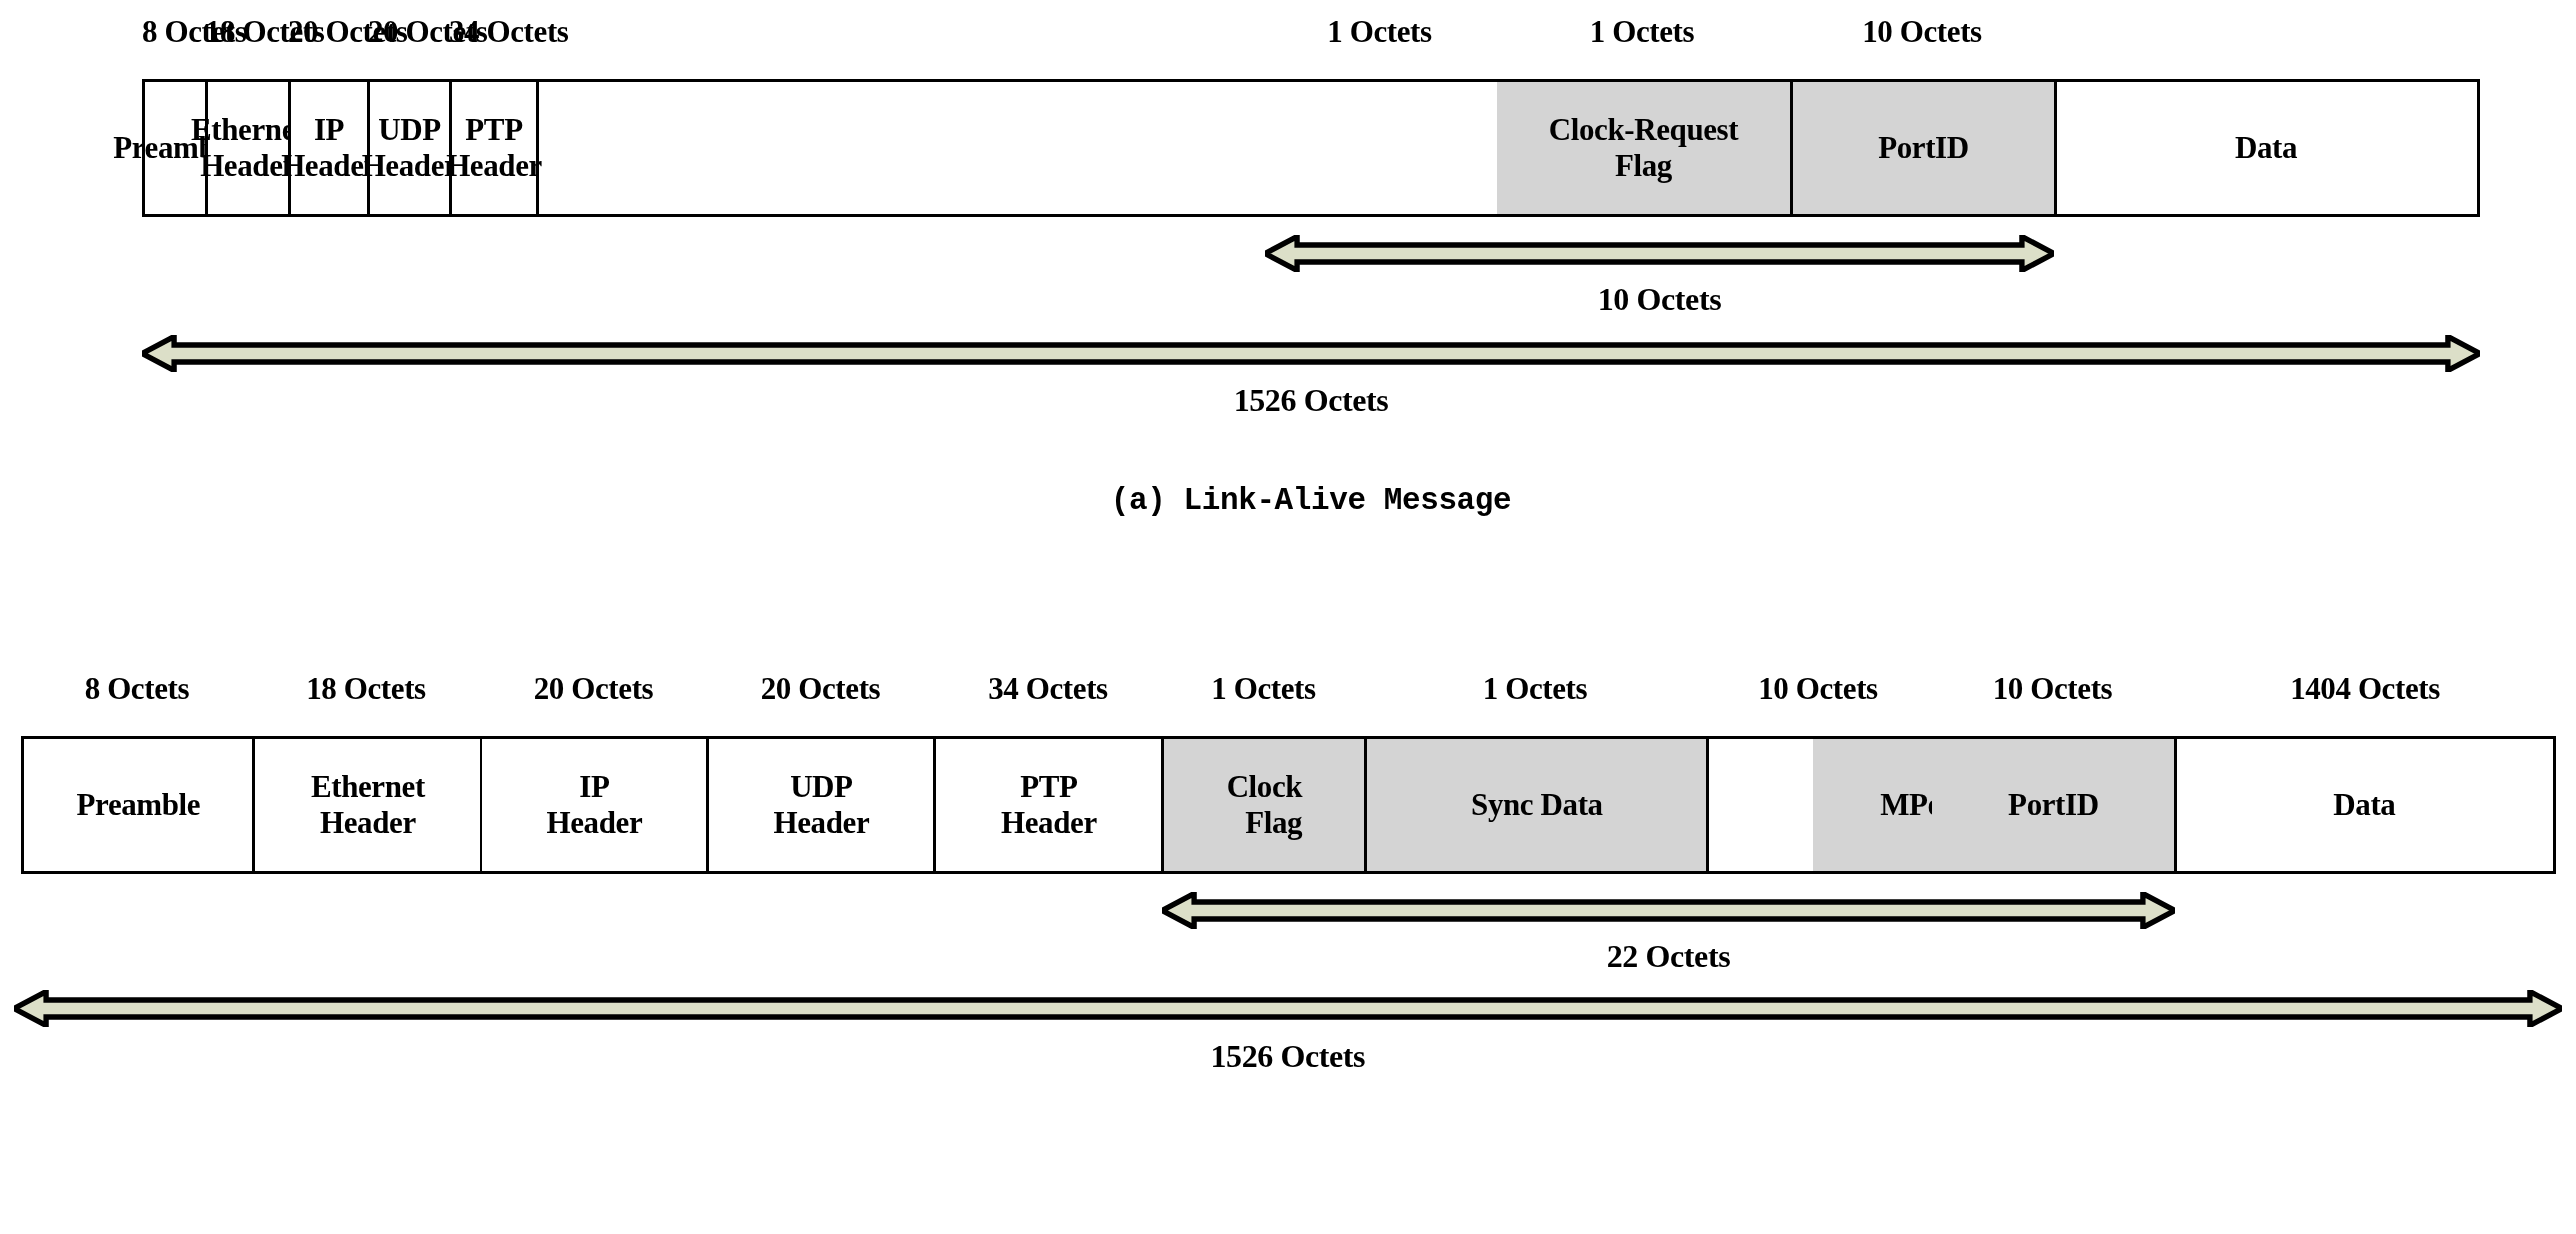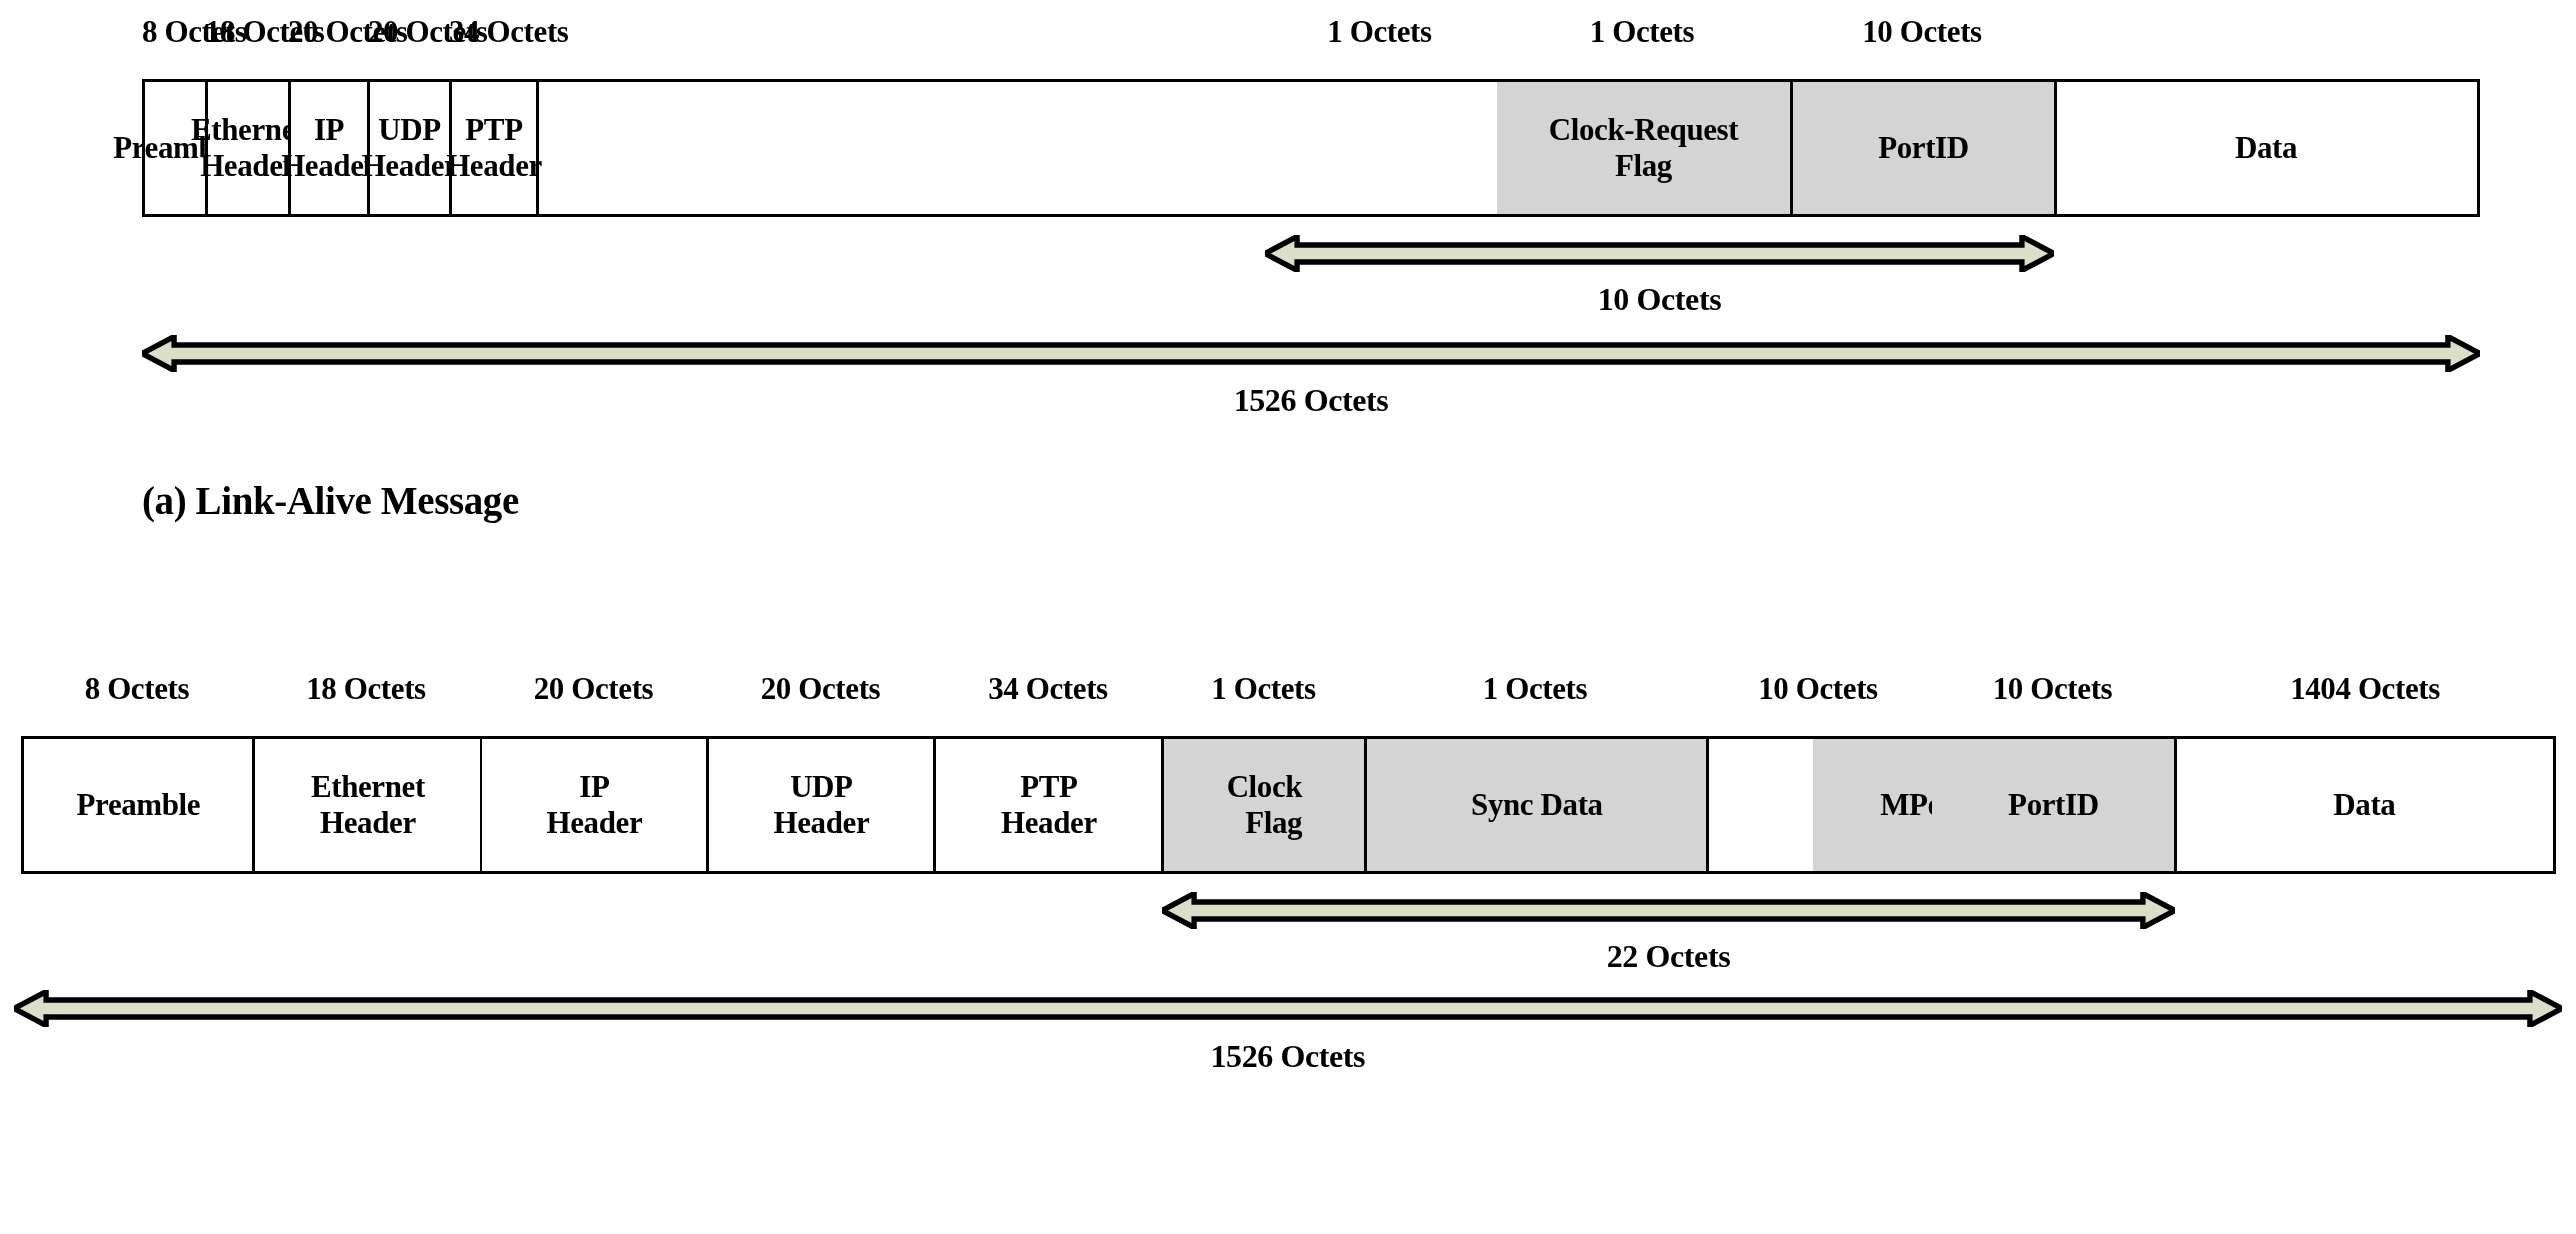--- a/index.html
+++ b/index.html
@@ -79,24 +79,24 @@
     font-weight: bold;
     font-size: 32px;
     line-height: 37px;
     letter-spacing: -0.4px;
     white-space: nowrap;
   }
 
   
   .caption {
     position: absolute;
-    text-align: left;
-    font-family: Liberation Serif, serif;
-    font-weight: bold;
-    font-size: 39px;
+    text-align: center;
+    font-family: Liberation Mono, monospace;
+    font-weight: bold;
+    font-size: 31px;
     line-height: 46px;
     letter-spacing: -0.4px;
     white-space: nowrap;
   }
 </style>
 </head>
 <body>
 
 <div class="page">
 

